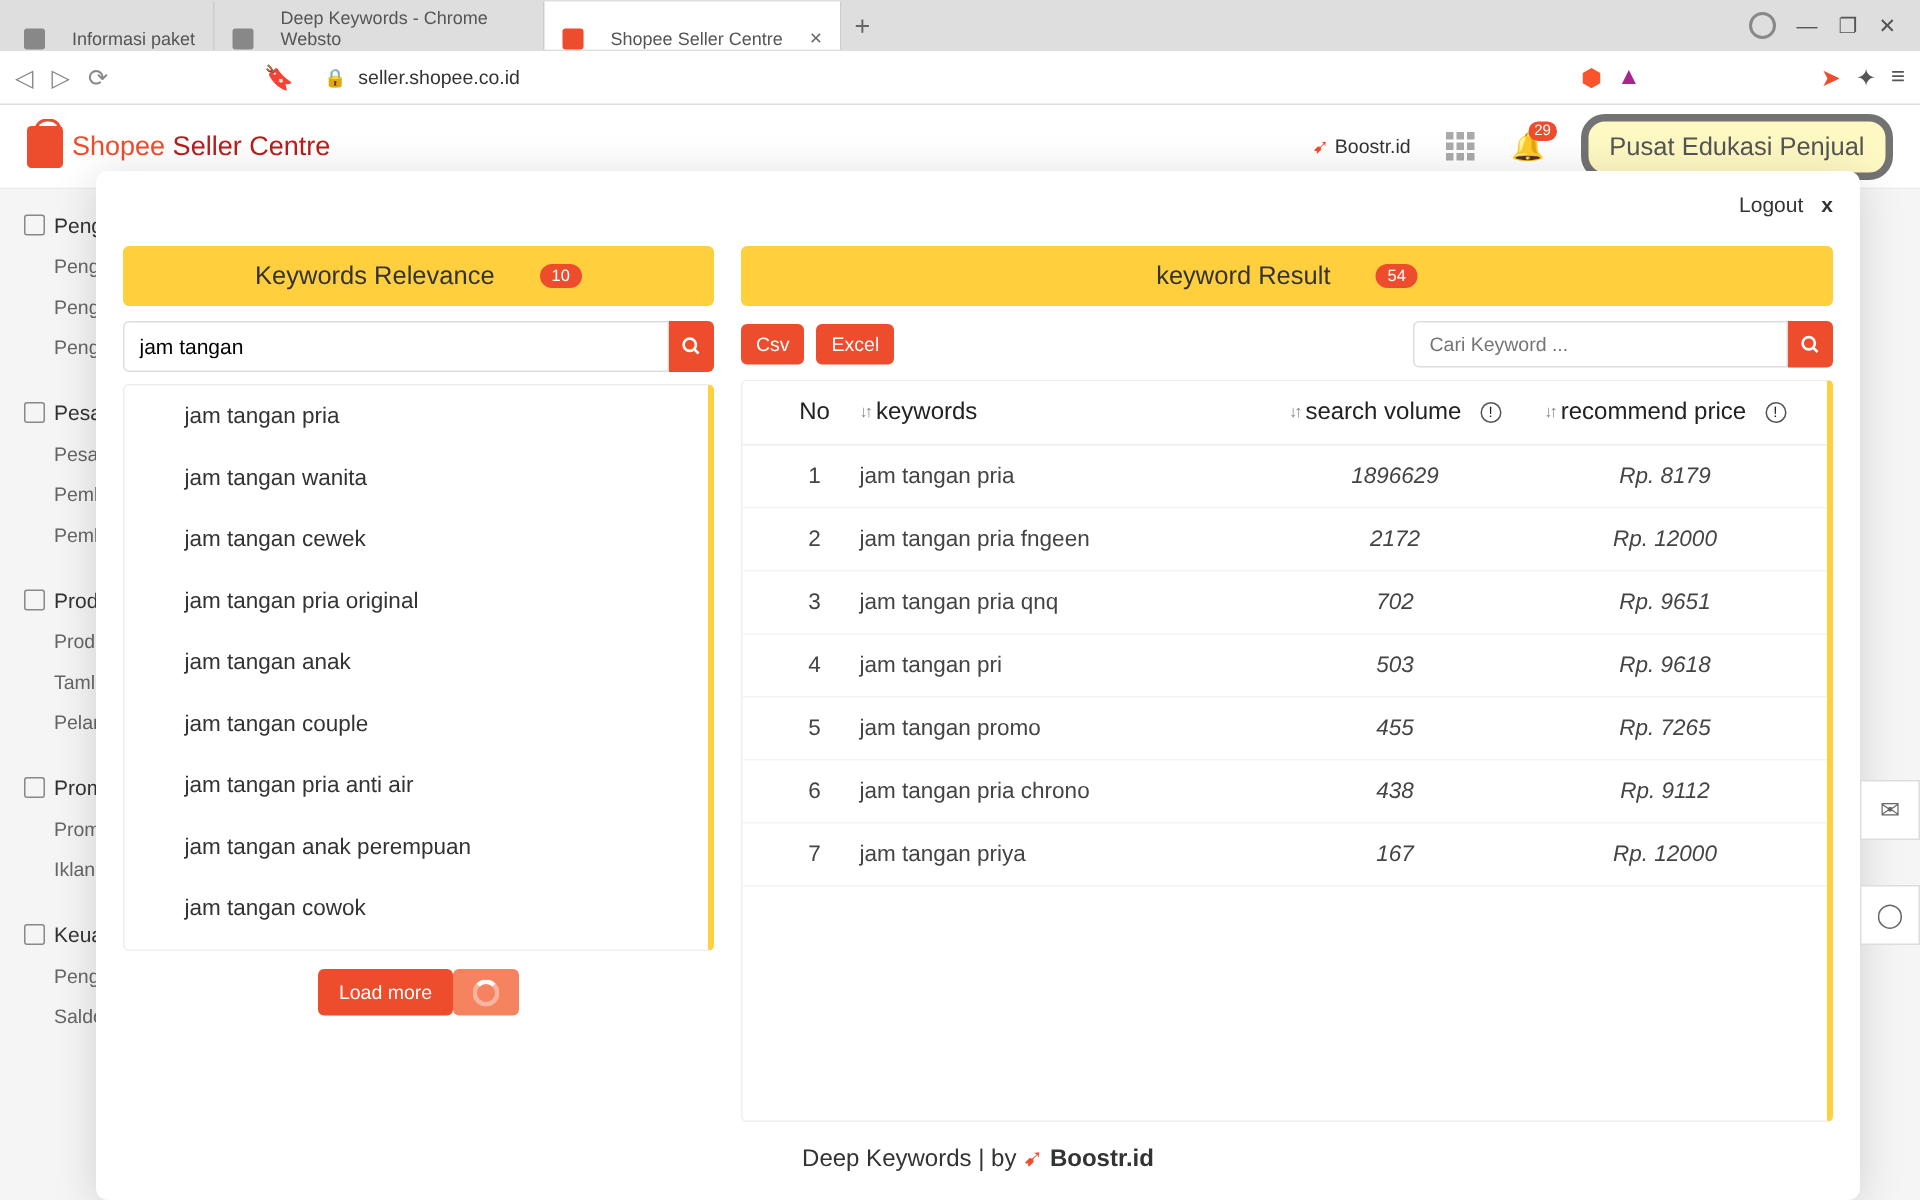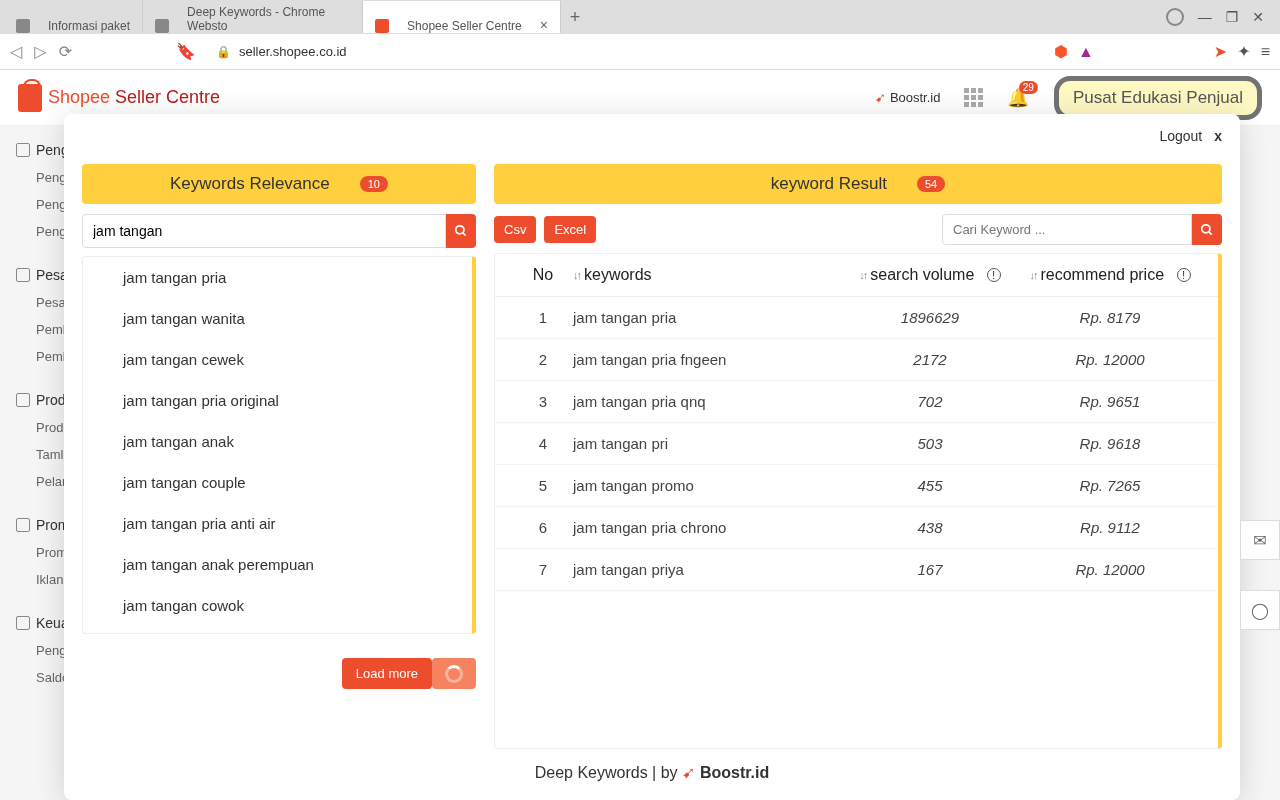--- a/index.html
+++ b/index.html
@@ -62,21 +62,21 @@
 .panel-head { background: #ffcf3d; padding: 10px; text-align: center; border-radius: 4px; font-size: 17px; color: #333; display: flex; justify-content: center; align-items: center; gap: 10px; margin-bottom: 10px; }
 .pill { background: #ee4d2d; color: #fff; font-size: 11px; padding: 2px 8px; border-radius: 10px; margin-left: 20px; }
 
 .search-row { display: flex; margin-bottom: 8px; }
 .search-row input { flex: 1; border: 1px solid #ddd; padding: 8px 10px; font-size: 14px; border-radius: 4px 0 0 4px; outline: none; }
 .search-btn { width: 30px; background: #ee4d2d; color: #fff; border: none; border-radius: 0 4px 4px 0; display: flex; align-items: center; justify-content: center; }
 
 .relevance-list { border: 1px solid #eee; border-radius: 4px; height: 378px; overflow: hidden; position: relative; border-right: 4px solid #ffcf3d; }
 .relevance-item { padding: 12px 40px; font-size: 15px; color: #333; }
 
-.load-row { display: flex; justify-content: flex-end; margin-top: 24px; }
+.load-row { display: flex; justify-content: center; margin-top: 12px; }
 .load-btn { background: #ee4d2d; color: #fff; border: none; padding: 8px 14px; border-radius: 4px; font-size: 13px; }
 .spinner-btn { background: #f5835f; width: 44px; border-radius: 4px; display: flex; align-items: center; justify-content: center; }
 .spinner { width: 18px; height: 18px; border: 3px solid rgba(255,255,255,0.4); border-top-color: #fff; border-radius: 50%; }
 
 .export-row { display: flex; align-items: center; gap: 8px; margin-bottom: 8px; }
 .export-btn { background: #ee4d2d; color: #fff; border: none; padding: 6px 10px; border-radius: 4px; font-size: 13px; }
 .result-search { margin-left: auto; display: flex; }
 .result-search input { width: 250px; border: 1px solid #ddd; padding: 7px 10px; font-size: 13px; border-radius: 4px 0 0 4px; }
 
 .table-wrap { border: 1px solid #eee; border-radius: 4px; flex: 1; overflow: hidden; border-right: 4px solid #ffcf3d; }

